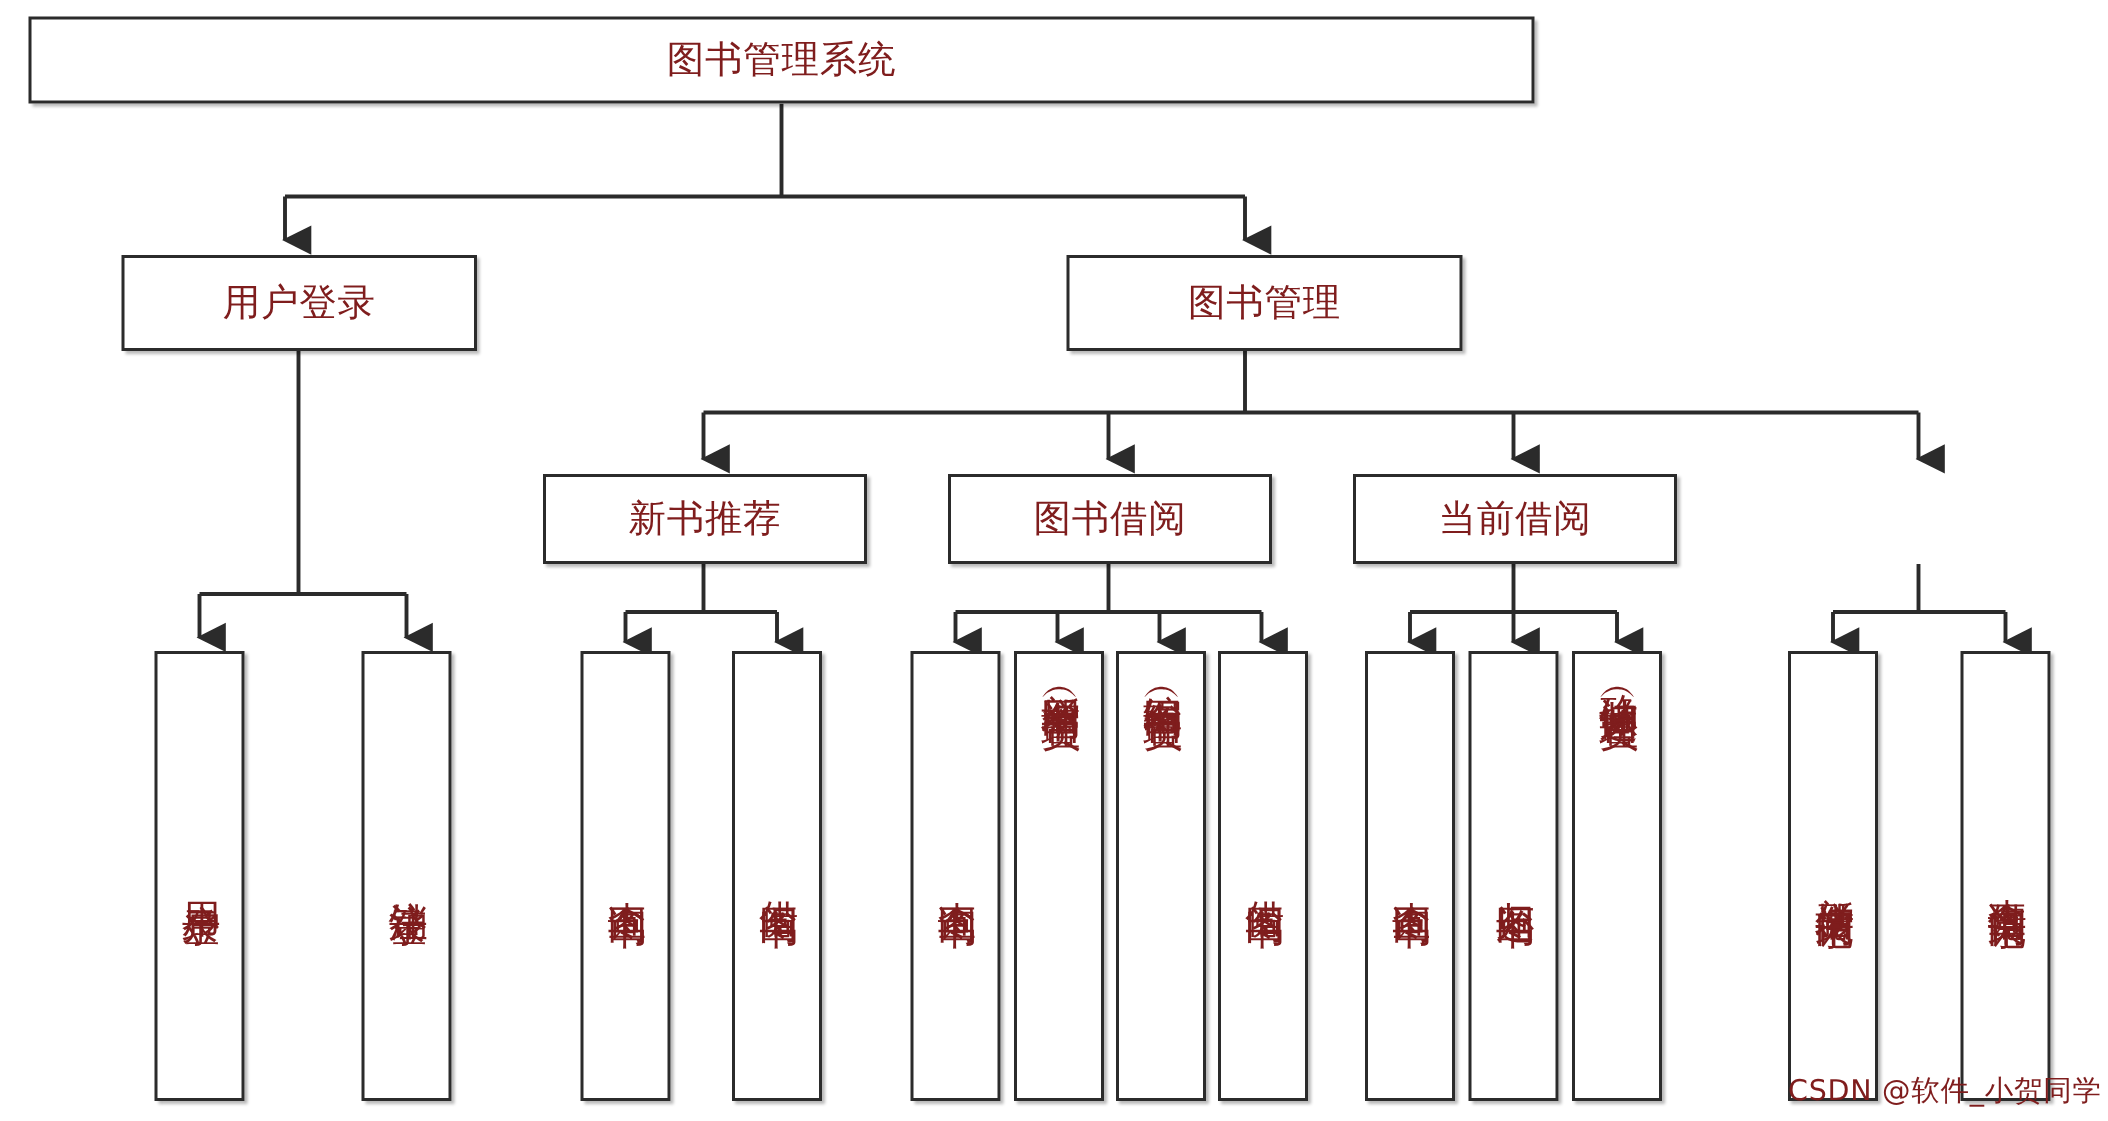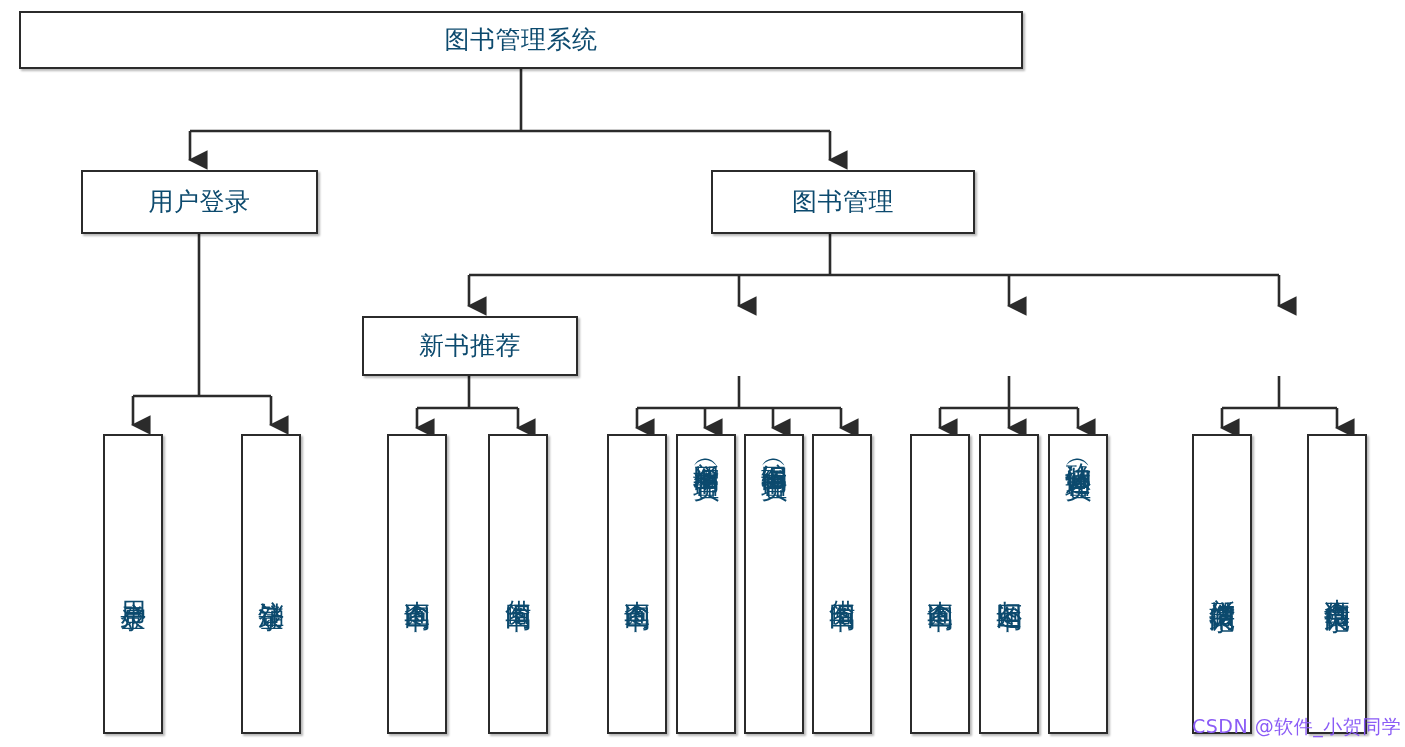--- a/index.html
+++ b/index.html
@@ -30,21 +30,21 @@
     position: absolute;
     box-sizing: border-box;
     border: 2.5px solid #2b2b2b;
     background: #ffffff;
     display: flex;
     align-items: center;
     justify-content: center;
     box-shadow: 2px 2px 2px rgba(0,0,0,0.28);
   }
   .node .label {
-    color: #0c4a6e;
+    color: #7f1d1d;
     text-align: center;
     line-height: 1.18;
     letter-spacing: 0.5px;
   }
   .node.horiz .label {
     font-size: 25px;
     writing-mode: horizontal-tb;
   }
   .node.vert {
     align-items: flex-start;
@@ -58,21 +58,21 @@
     letter-spacing: 2px;
     white-space: nowrap;
   }
   .node.vert.centered {
     align-items: center;
     padding-top: 0;
   }
   .watermark {
     position: absolute;
     font-size: 19px;
-    color: #8b5cf6;
+    color: #7f1d1d;
     letter-spacing: 0.5px;
     white-space: nowrap;
     font-family: "DejaVu Sans", "Liberation Sans", sans-serif;
   }
 </style>
 </head>
 <body>
 
 <div id="canvas">
 
@@ -134,20 +134,26 @@
   <div class="node horiz" style="left:81px; top:170px; width:237px; height:64px;">
     <span class="label">用户登录</span>
   </div>
   <div class="node horiz" style="left:711px; top:170px; width:264px; height:64px;">
     <span class="label">图书管理</span>
   </div>
 
   <div class="node horiz" style="left:362px; top:316px; width:216px; height:60px;align-items:center;">
     <span class="label">新书推荐</span>
   </div>
+  <div class="node horiz" style="left:632px; top:316px; width:216px; height:60px;">
+    <span class="label">图书借阅</span>
+  </div>
+  <div class="node horiz" style="left:902px; top:316px; width:216px; height:60px;">
+    <span class="label">当前借阅</span>
+  </div>
 
   <div class="node vert centered" style="left:103px; top:434px; width:60px; height:300px;">
     <span class="label">用户登录</span>
   </div>
   <div class="node vert centered" style="left:241px; top:434px; width:60px; height:300px;">
     <span class="label">注销登录</span>
   </div>
 
   <div class="node vert centered" style="left:387px; top:434px; width:60px; height:300px;">
     <span class="label">查询图书</span>

